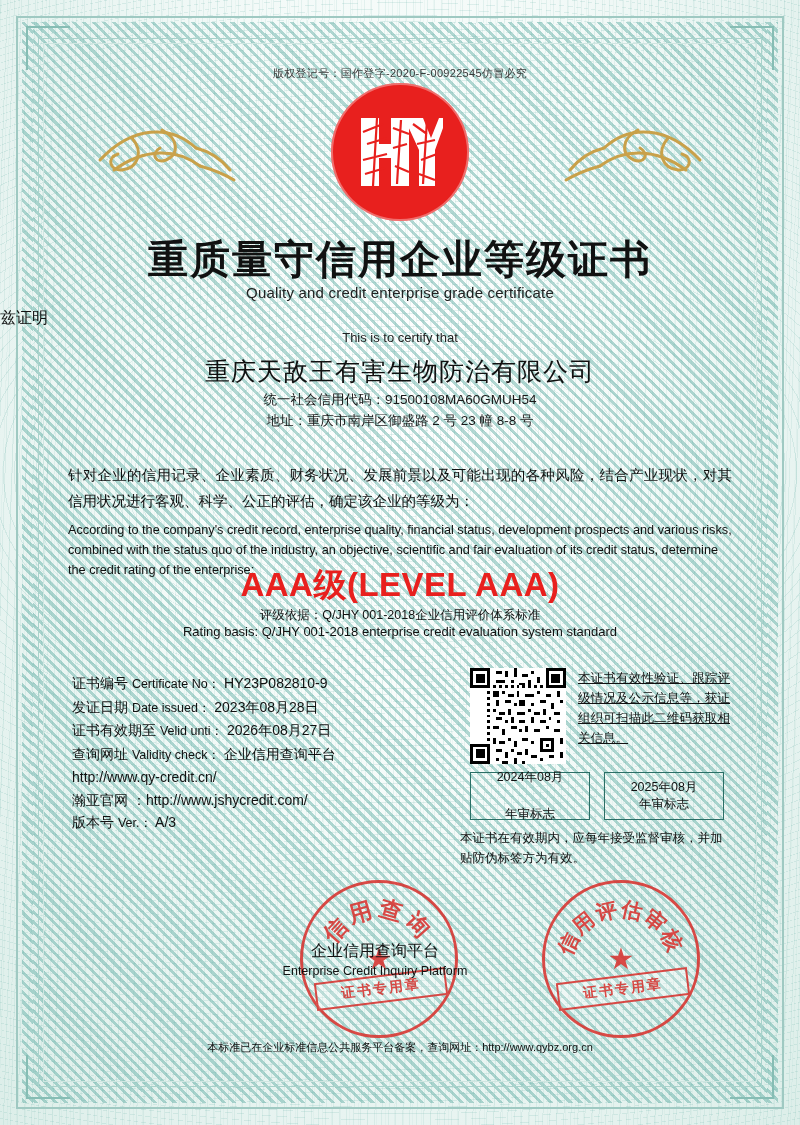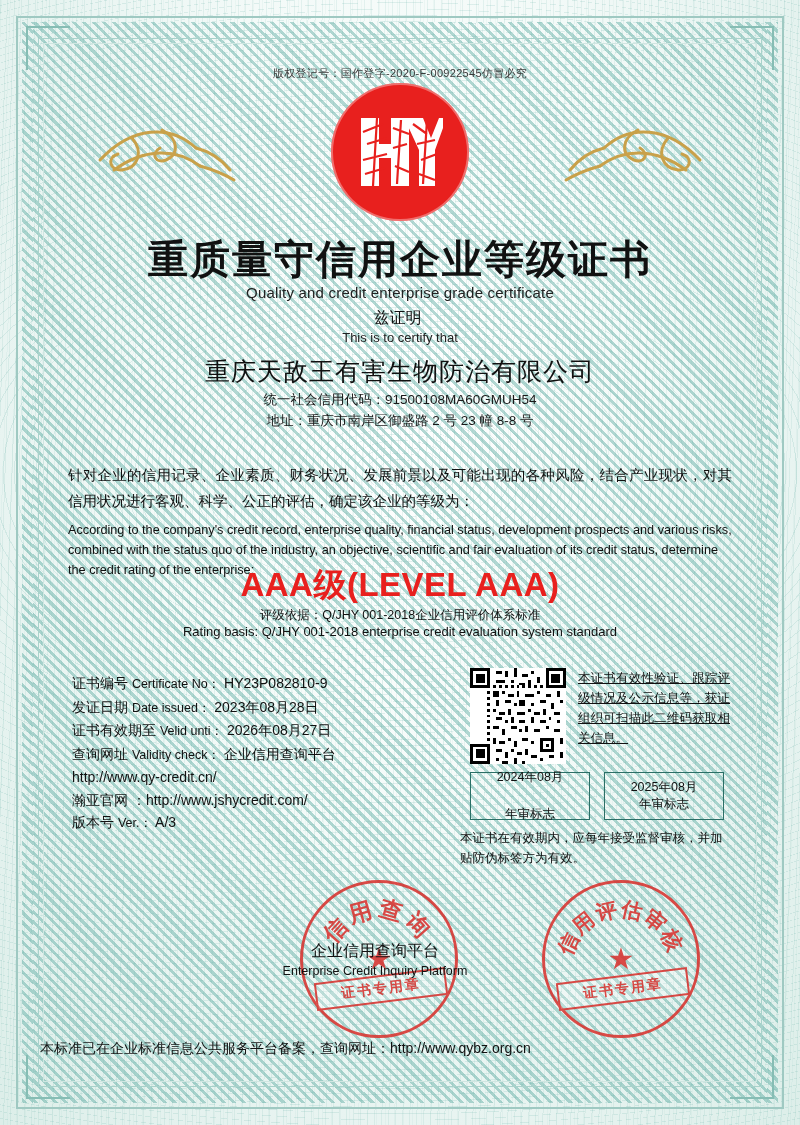--- a/index.html
+++ b/index.html
@@ -84,21 +84,21 @@
 
   .title-cn{
     position:absolute;top:232px;left:0;right:0;text-align:center;
     font-size:40px;font-weight:bold;color:#111;letter-spacing:2px;
   }
   .title-en{
     position:absolute;top:284px;left:0;right:0;text-align:center;
     font-size:15px;color:#222;letter-spacing:.2px;
   }
   .certify-cn{
-    position:absolute;top:308px;left:0;right:5px;text-align:center;
+    position:absolute;top:308px;left:0;right:5px;
     font-size:16px;color:#111;
   }
   .certify-en{
     position:absolute;top:330px;left:0;right:0;text-align:center;
     font-size:13px;color:#222;
   }
   .company{
     position:absolute;top:355px;left:0;right:0;text-align:center;
     font-size:25px;font-weight:normal;color:#111;letter-spacing:1px;
   }
@@ -196,22 +196,22 @@
     color:#111;
   }
   .org-right{
     position:absolute;left:470px;top:940px;width:260px;text-align:center;
     color:#111;
   }
   .org-cn{font-size:16px;line-height:22px;}
   .org-en{font-size:12.5px;line-height:18px;}
 
   .footer{
-    position:absolute;left:0;right:0;top:1040px;text-align:left;
-    font-size:14px;color:#111;padding-left:40px;
+    position:absolute;left:0;right:0;top:1040px;text-align:center;
+    font-size:11px;color:#111;
   }
 </style>
 </head>
 <body>
 
 <div class="cert">
   <div class="bg-texture"></div>
   <div class="bg-wave"></div>
 
   <div class="frame-outer"></div>

